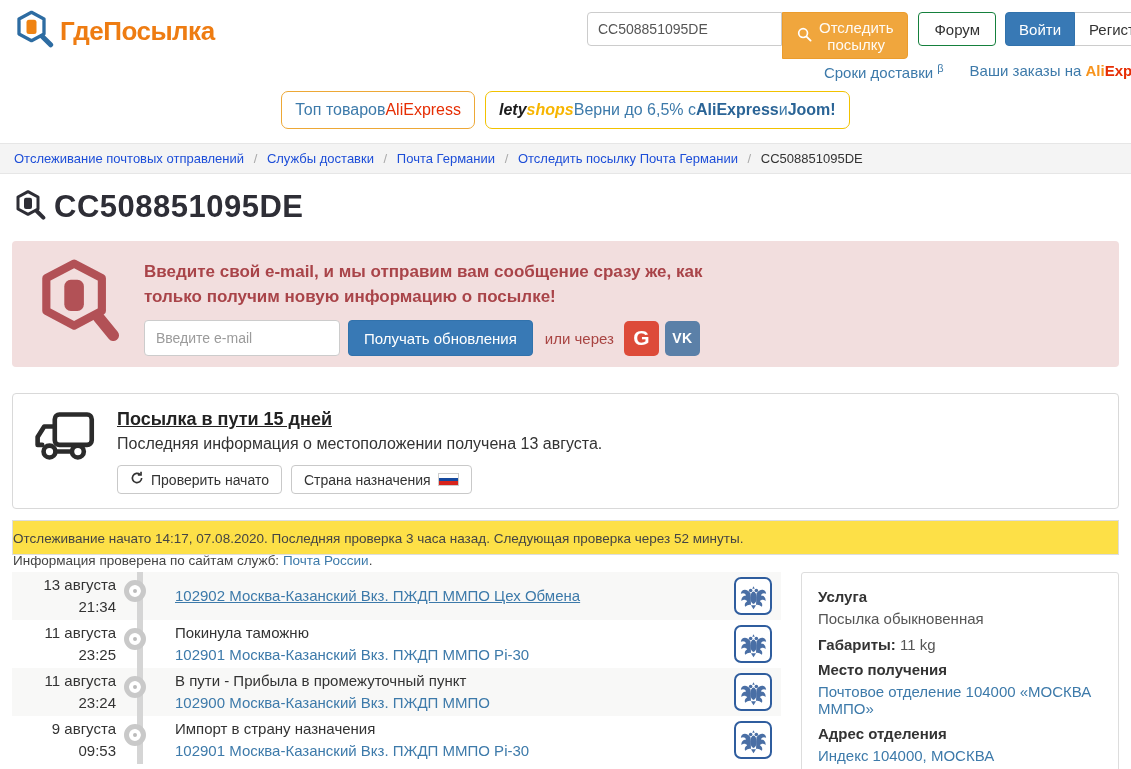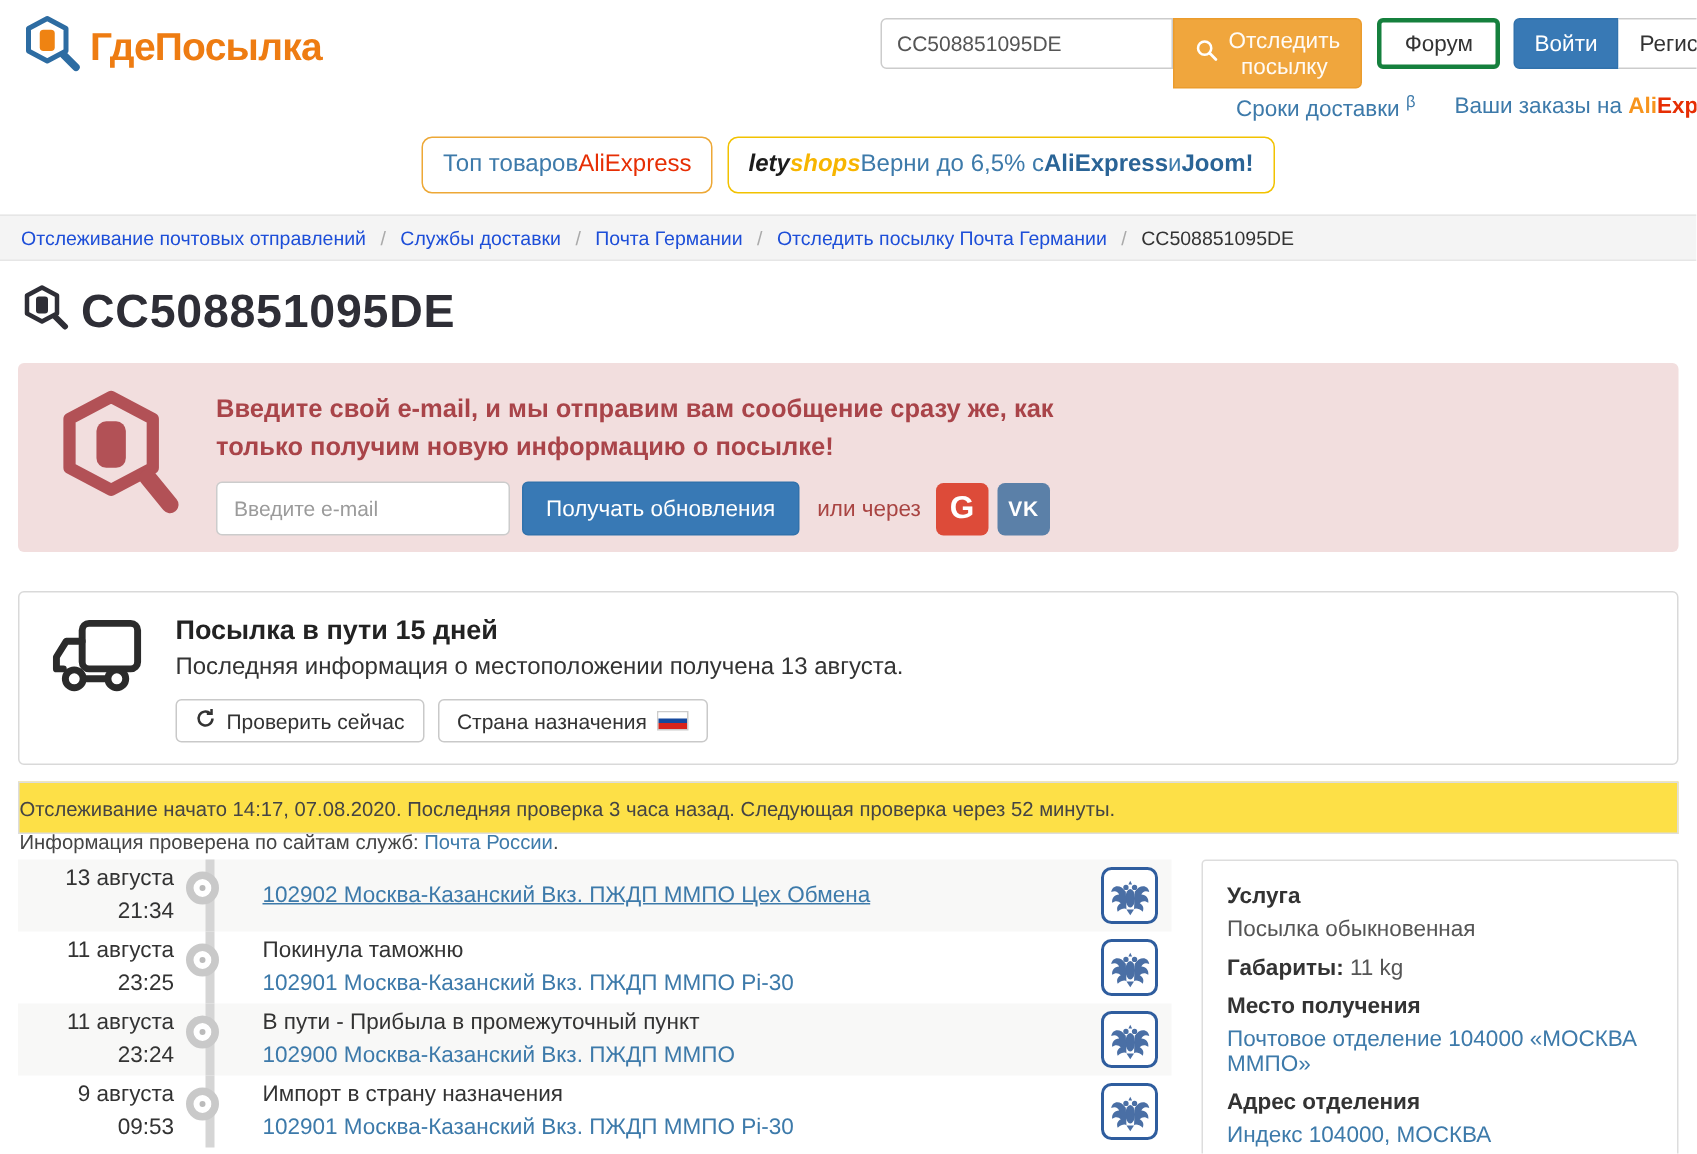--- a/index.html
+++ b/index.html
@@ -11,21 +11,21 @@
   .topbar { position:relative; height:58px; }
   .logo { position:absolute; left:14px; top:9px; display:flex; align-items:center; gap:6px; cursor:pointer; }
   .logo-text { font-size:26px; font-weight:bold; color:#ee7c12; letter-spacing:-0.5px; }
   .header-right { position:absolute; left:587px; top:12px; display:flex; align-items:stretch; height:34px; }
   .search-input { width:195px; height:34px; border:1px solid #ccc; border-radius:4px 0 0 4px;
     padding:0 10px; font-size:14px; color:#555; outline:none; }
   .btn { display:inline-flex; align-items:center; justify-content:center; font-size:15px; cursor:pointer; }
   .btn-track { height:47px; padding:0 14px; background:#f0a63d; border:1px solid #eb9c2d;
     border-radius:0 4px 4px 0; color:rgba(255,255,255,.95); gap:7px; }
   .btn-forum { height:34px; margin-left:10px; padding:0 15px; background:#fff;
-    border:3px solid #15803d; border-radius:4px; color:#333; }
+    border:1px solid #15803d; border-radius:4px; color:#333; }
   .auth-group { display:flex; margin-left:9px; }
   .btn-login { height:34px; padding:0 13px; background:#3879b5; border:1px solid #3172ac;
     border-radius:4px 0 0 4px; color:#fff; }
   .btn-register { height:34px; padding:0 14px; background:#fff; border:1px solid #ccc;
     border-left:none; border-radius:0 4px 4px 0; color:#333; white-space:nowrap; }
 
   
   .links-row { display:flex; justify-content:flex-end; gap:26px; margin:4px -32px 0 0;
     font-size:15px; white-space:nowrap; }
   .links-row a { color:#3d7aaa; }
@@ -68,21 +68,21 @@
     border:1px solid #3172ac; border-radius:4px; color:#fff; font-size:15px; }
   .or-via { color:#a94442; font-size:15px; margin:0 10px 0 12px; }
   .sq-icon { width:35px; height:35px; border-radius:5px; display:inline-flex; align-items:center;
     justify-content:center; color:#fff; font-weight:bold; cursor:pointer; }
   .g-icon { background:#dd4b39; font-size:21px; }
   .vk-icon { background:#5b80a8; font-size:14px; margin-left:6px; letter-spacing:0.5px; }
 
   
   .status-box { display:flex; gap:18px; margin:26px 12px 0; border:1px solid #d9d9d9;
     border-radius:4px; padding:15px 20px; height:116px; }
-  .status-title { font-size:18px; font-weight:bold; color:#222; }
+  .status-title { font-size:18px; font-weight:bold; color:#222;text-decoration:underline; }
   .status-sub { font-size:16px; color:#333; margin-top:5px; }
   .status-buttons { display:flex; gap:9px; margin-top:12px; }
   .btn-outline { display:inline-flex; align-items:center; gap:7px; background:#fff;
     border:1px solid #c9c9c9; border-radius:4px; padding:5px 12px; font-size:14px; color:#333; cursor:pointer; }
   .flag-ru { width:21px; height:13px; border:1px solid #ccc; display:inline-block; }
   .flag-ru div { height:33.33%; }
   .flag-ru .s1{background:#fff;} .flag-ru .s2{background:#15499e;} .flag-ru .s3{background:#d8241c;}
 
   
   .check-info { margin:11px 12px 0; border:1px solid #ddd; padding:7px 0;
@@ -229,21 +229,21 @@
     <h2 class="status-title">Посылка в пути 15 дней</h2>
     <p class="status-sub">Последняя информация о местоположении получена 13 августа.</p>
     <div class="status-buttons">
       <button class="btn-outline">
         <span>
           <svg width="14" height="14" viewBox="0 0 16 16">
             <path d="M13.3 8 a5.3 5.3 0 1 1 -1.7 -3.9" fill="none" stroke="#333" stroke-width="1.9"></path>
             <path d="M12.6 0.8 v3.6 h-3.6" fill="none" stroke="#333" stroke-width="1.9"></path>
           </svg>
         </span>
-        <span>Проверить сейчас</span>
+        <span>Проверить начато</span>
       </button>
       <button class="btn-outline">
         <span>Страна назначения</span>
         <span class="flag-ru">
           <div class="s1"></div>
             <div class="s2"></div>
             <div class="s3"></div>
         </span>
       </button>
     </div>

